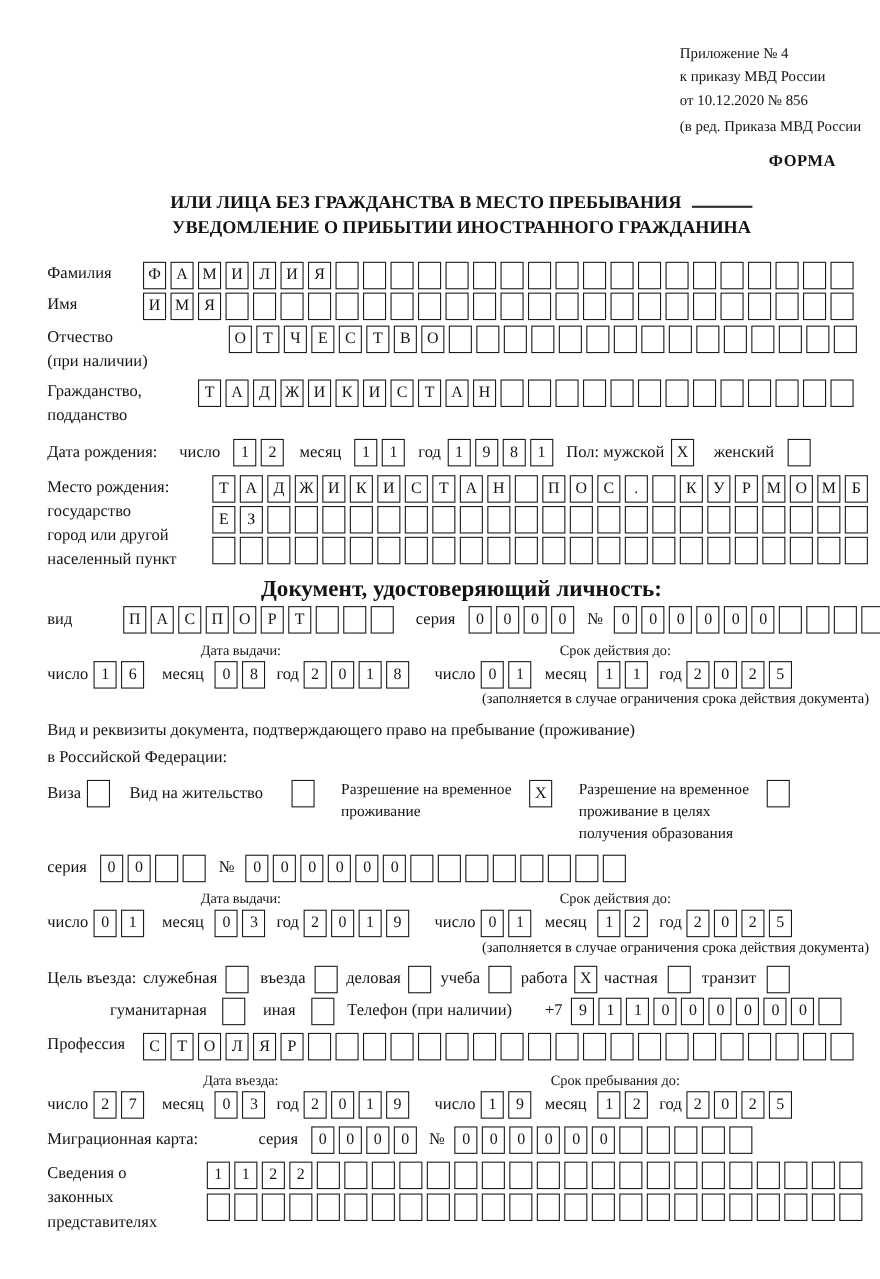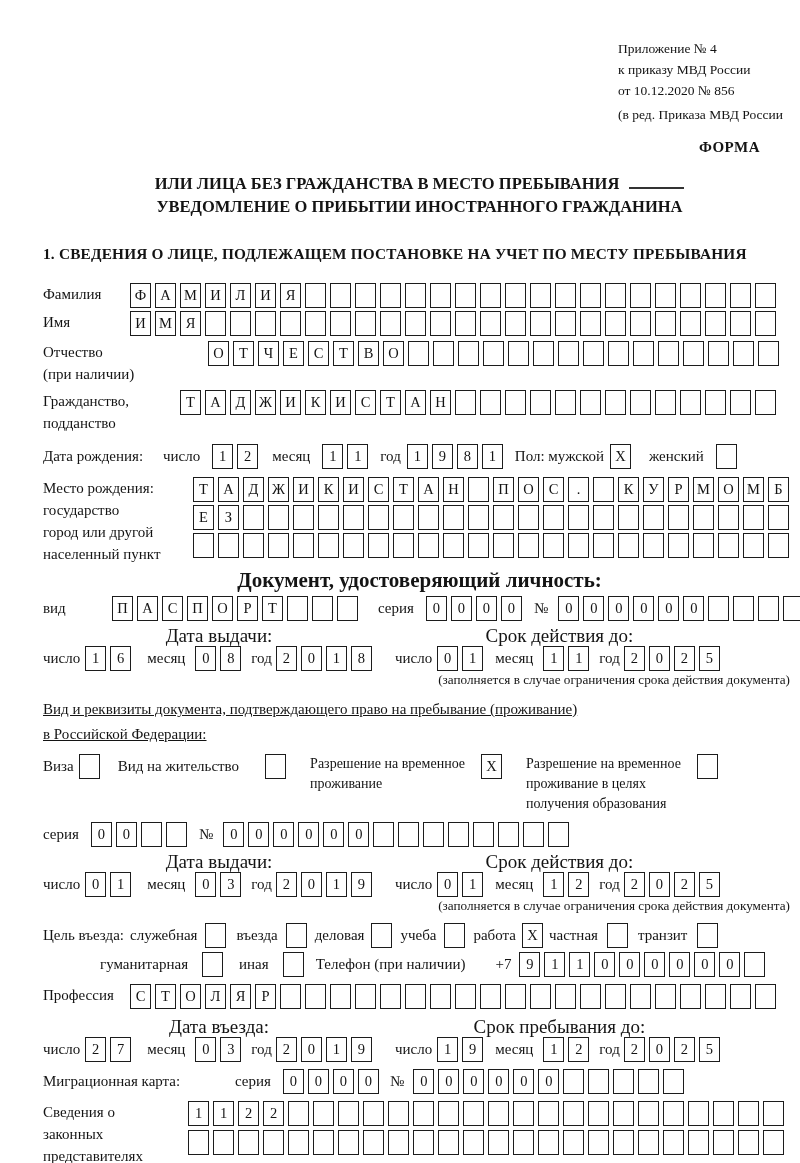--- a/index.html
+++ b/index.html
@@ -11,25 +11,25 @@
   .forma{margin-top:14px;padding-right:36px;text-align:right;font-weight:bold;font-size:15px;letter-spacing:.5px;}
   .title{margin-top:16px;text-align:center;font-weight:bold;font-size:16.5px;line-height:23px;}
   .blank{display:inline-block;width:55px;border-bottom:2px solid #333;margin-left:10px;vertical-align:baseline;}
   .sec1{margin-top:27px;font-weight:bold;font-size:15.3px;letter-spacing:.2px;}
   .frow{display:flex;align-items:flex-start;margin-bottom:3px;}
   .flabel{font-size:15px;line-height:22px;flex-shrink:0;}
   .boxes{display:flex;flex-wrap:nowrap;flex-shrink:0;}
   .box{width:21px;height:25px;box-sizing:border-box;border:1.5px solid #1c1c1c;margin-right:4px;
        display:flex;align-items:center;justify-content:center;font-size:14.5px;flex-shrink:0;background:#fff;}
   .t{font-size:15px;line-height:25px;flex-shrink:0;white-space:nowrap;}
-  .t2{font-size:15px;line-height:25px;margin-top:5px;text-decoration:underline;}
+  .t2{font-size:15px;line-height:25px;margin-top:5px;}
   .doc-heading{margin:3px 0 3px 0;text-align:center;font-weight:bold;font-size:21px;}
   .dates{display:flex;margin-top:5px;}
   .dcol{display:flex;flex-direction:column;}
-  .dhead{text-align:center;font-size:19px;line-height:20px;font-family:Liberation Serif, serif;}
+  .dhead{text-align:center;font-size:13px;line-height:20px;font-family:Liberation Serif, serif;}
   .dline{display:flex;align-items:center;}
   .rnote{margin-top:1px;text-align:right;padding-right:6px;font-size:13.2px;}
   .ctr{text-align:left;font-size:14px;line-height:20px;flex-shrink:0;}
 </style>
 </head>
 <body>
 
 <div class="page">
 
   <div class="appendix">
@@ -43,21 +43,20 @@
 
   <div class="forma">ФОРМА</div>
 
   <div class="title">
     <div>
       <span>ИЛИ ЛИЦА БЕЗ ГРАЖДАНСТВА В МЕСТО ПРЕБЫВАНИЯ</span><span class="blank"></span>
     </div>
     <div>УВЕДОМЛЕНИЕ О ПРИБЫТИИ ИНОСТРАННОГО ГРАЖДАНИНА</div>
   </div>
 
-  <div class="sec1">1. СВЕДЕНИЯ О ЛИЦЕ, ПОДЛЕЖАЩЕМ ПОСТАНОВКЕ НА УЧЕТ ПО МЕСТУ ПРЕБЫВАНИЯ</div>
 
   <div class="frow" style="margin-top:20px">
     <div class="flabel" style="width:87px">Фамилия</div>
     <div class="boxes">
         <div class="box">Ф</div>
         <div class="box">А</div>
         <div class="box">М</div>
         <div class="box">И</div>
         <div class="box">Л</div>
         <div class="box">И</div>

